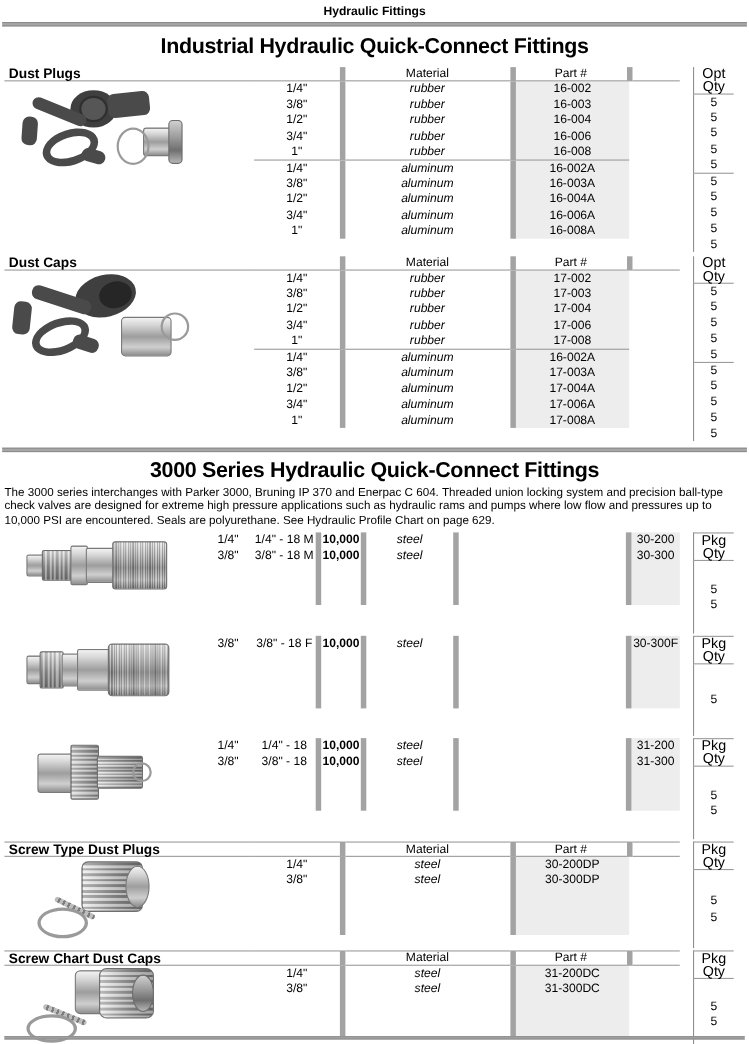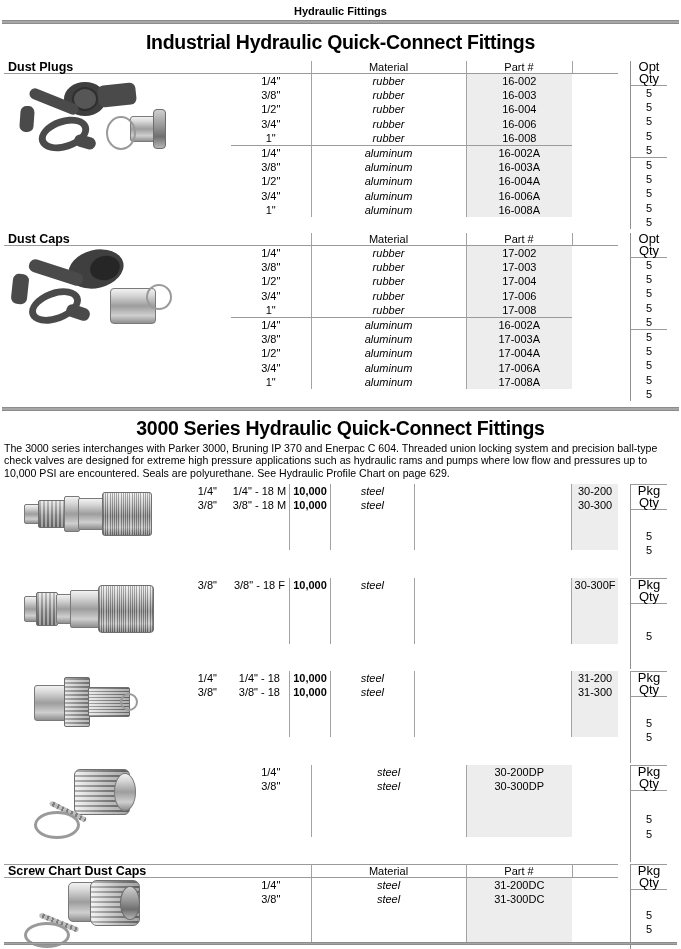--- a/index.html
+++ b/index.html
@@ -83,21 +83,21 @@
     border-bottom: 1.6px solid #9b9b9b;
     line-height: 12px;
   }
   .hdr-row td.cat-name {
     text-align: left;
     font-weight: bold;
     font-size: 12.5px;
     padding-left: 4px;
     vertical-align: middle;
   }
-  .vb { border-left: 1px solid #a3a3a3; }
+  .vb { border-left: 5px solid #a3a3a3; }
   .top-line { border-top: 1.6px solid #9b9b9b; }
 
   .data-cell {
     text-align: center;
     line-height: 14.2px;
     padding-top: 2px;
     padding-bottom: 3px;
     font-size: 11px;
   }
   .ital { font-style: italic; }
@@ -650,20 +650,26 @@
     <div class="main-table-wrap">
       <table class="cat">
         <colgroup>
           <col style="width:227px">
             <col style="width:80px">
             <col style="width:155px">
             <col style="width:106px">
             <col style="width:46px">
         </colgroup>
         <tbody>
+            <tr class="hdr-row top-line">
+          <td class="cat-name" colspan="2">Screw Type Dust Plugs</td>
+          <td class="vb">Material</td>
+          <td class="vb">Part #</td>
+          <td class="vb"></td>
+        </tr>
         <tr>
           <td style="height:72px;position:relative;">
             <div class="prod-img" style="left:26px;top:2px;width:120px;height:74px;">
               <div class="knurl" style="left:44px;top:2px;width:56px;height:46px;border-radius:6px;background:repeating-linear-gradient(180deg,rgba(0,0,0,.25) 0 2.5px,rgba(255,255,255,.32) 2.5px 5px),linear-gradient(90deg,#ececec,#a8a8a8 55%,#7c7c7c);"></div>
               <div class="metal" style="left:84px;top:6px;width:22px;height:38px;border-radius:50%;"></div>
               <div class="chain" style="left:18px;top:42px;width:40px;transform:rotate(26deg);"></div>
               <div class="ringwire" style="left:4px;top:44px;width:46px;height:28px;border-width:3px;"></div>
             </div>
           </td>
           <td class="data-cell">

